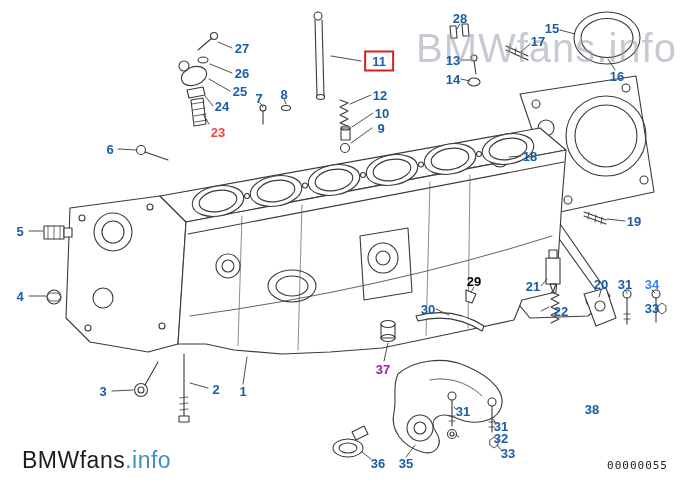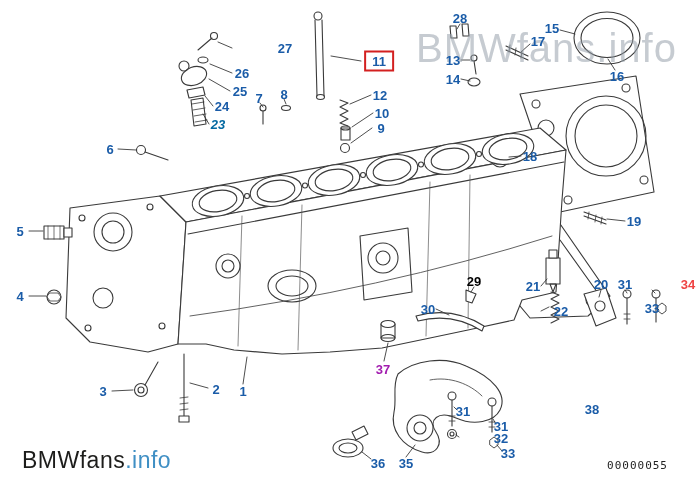--- a/index.html
+++ b/index.html
@@ -223,25 +223,25 @@
         M541,286 L547,279 M541,311 L549,307 M601,290 L599,297
         M625,290 L627,293 M652,290 L655,293 M657,308 L659,310
         M371,459 L362,452 M406,457 L415,445
         M457,410 L454,407 M459,437 L456,435 M496,424 L493,419 M502,451 L497,445"></path>
     </g>
   </svg>
 
   <div class="watermark" style="color: rgb(152, 162, 172);">BMWfans.info</div>
 
   <div id="callout-layer">
-      <span class="callout" style="left: 242px; top: 48px; color: rgb(26, 92, 168); margin-left: 43px;">27</span>
+      <span class="callout" style="left: 242px; top: 48px; color: rgb(26, 92, 168);">27</span>
       <span class="callout" style="left: 242px; top: 73px; color: rgb(26, 92, 168);">26</span>
       <span class="callout" style="left: 240px; top: 91px; color: rgb(26, 92, 168);">25</span>
       <span class="callout" style="left: 222px; top: 106px; color: rgb(26, 92, 168);">24</span>
-      <span class="callout" style="left: 218px; top: 124px; color: #0369a1; font-style: italic;">23</span>
+      <span class="callout" style="left: 218px; top: 132px; color: #ef4444;">23</span>
       <span class="callout" style="left: 259px; top: 98px; color: rgb(26, 92, 168);">7</span>
       <span class="callout" style="left: 284px; top: 94px; color: rgb(26, 92, 168);">8</span>
       <span class="callout callout-highlight" style="left: 379px; top: 61px; color: rgb(26, 92, 168); border-color: rgb(211, 32, 32);">11</span>
       <span class="callout" style="left: 380px; top: 95px; color: rgb(26, 92, 168);">12</span>
       <span class="callout" style="left: 382px; top: 113px; color: rgb(26, 92, 168);">10</span>
       <span class="callout" style="left: 381px; top: 128px; color: rgb(26, 92, 168);">9</span>
       <span class="callout" style="left: 460px; top: 18px; color: rgb(26, 92, 168);">28</span>
       <span class="callout" style="left: 453px; top: 60px; color: rgb(26, 92, 168);">13</span>
       <span class="callout" style="left: 453px; top: 79px; color: rgb(26, 92, 168);">14</span>
       <span class="callout" style="left: 538px; top: 41px; color: rgb(26, 92, 168);">17</span>
@@ -255,21 +255,21 @@
       <span class="callout" style="left: 103px; top: 391px; color: rgb(26, 92, 168);">3</span>
       <span class="callout" style="left: 216px; top: 389px; color: rgb(26, 92, 168);">2</span>
       <span class="callout" style="left: 243px; top: 391px; color: rgb(26, 92, 168);">1</span>
       <span class="callout" style="left: 383px; top: 369px; color: #a21caf;">37</span>
       <span class="callout" style="left: 428px; top: 309px; color: rgb(26, 92, 168);">30</span>
       <span class="callout" style="left: 474px; top: 281px; color: #000000;">29</span>
       <span class="callout" style="left: 533px; top: 286px; color: rgb(26, 92, 168);">21</span>
       <span class="callout" style="left: 533px; top: 311px; color: rgb(26, 92, 168); margin-left: 28px;">22</span>
       <span class="callout" style="left: 601px; top: 284px; color: rgb(26, 92, 168);">20</span>
       <span class="callout" style="left: 625px; top: 284px; color: rgb(26, 92, 168);">31</span>
-      <span class="callout" style="left: 652px; top: 284px; color: #ef4444; margin-left: 36px;">34</span>
+      <span class="callout" style="left: 652px; top: 284px; color: #3b82f6;">34</span>
       <span class="callout" style="left: 652px; top: 308px; color: rgb(26, 92, 168);">33</span>
       <span class="callout" style="left: 378px; top: 463px; color: rgb(26, 92, 168);">36</span>
       <span class="callout" style="left: 406px; top: 463px; color: rgb(26, 92, 168);">35</span>
       <span class="callout" style="left: 463px; top: 411px; color: rgb(26, 92, 168);">31</span>
       <span class="callout" style="left: 465px; top: 438px; color: rgb(26, 92, 168); margin-left: 36px;">32</span>
       <span class="callout" style="left: 501px; top: 426px; color: rgb(26, 92, 168);">31</span>
       <span class="callout" style="left: 508px; top: 453px; color: rgb(26, 92, 168);">33</span>
       <span class="callout" style="left: 592px; top: 409px; color: rgb(26, 92, 168);">38</span>
     </div>
 

